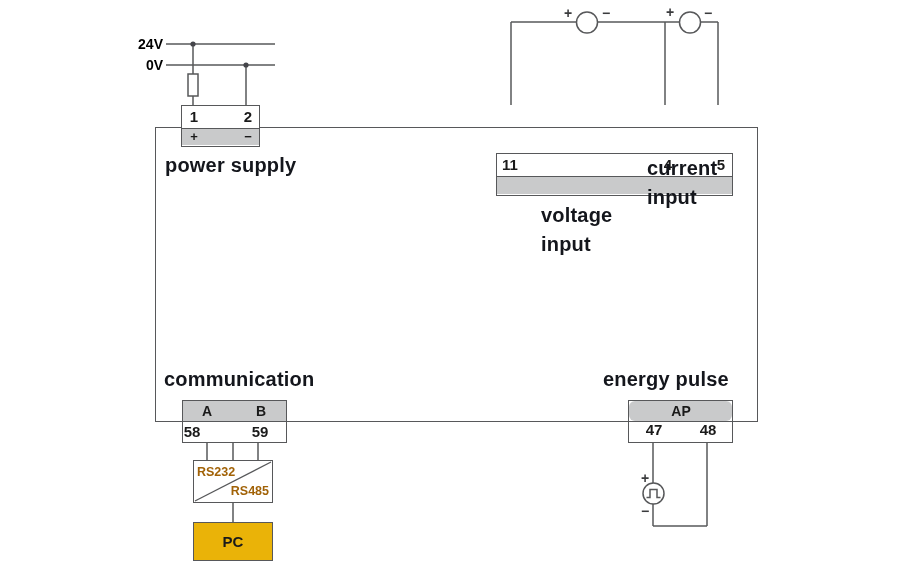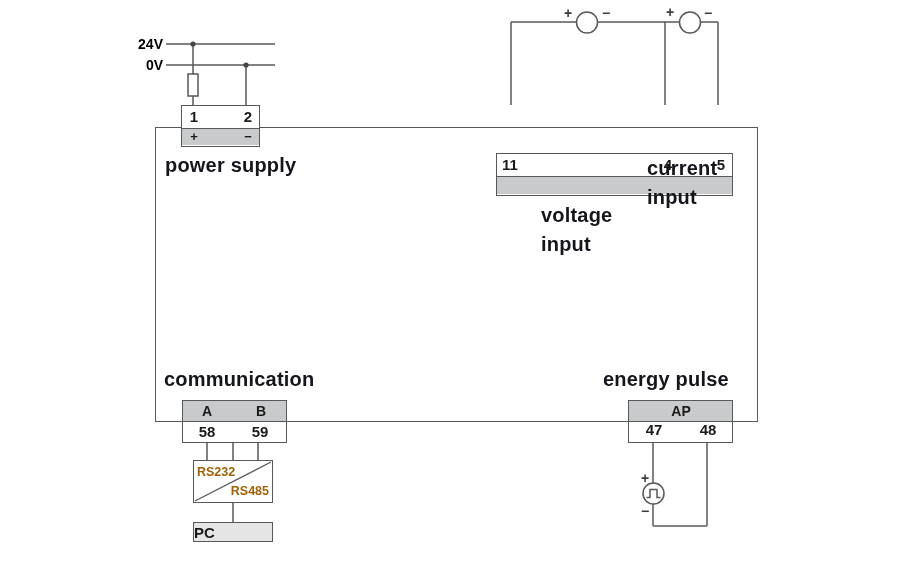--- a/index.html
+++ b/index.html
@@ -34,23 +34,23 @@
   }
   .converter{
     position:absolute;left:193px;top:460px;width:80px;height:43px;
     border:1.5px solid #57585a;box-sizing:border-box;background:#fff;
   }
   .converter .diag{position:absolute;left:0;top:0;width:100%;height:100%;}
   .conv-label{position:absolute;font-size:12.5px;font-weight:600;color:#a16207;line-height:1;}
   .conv-label.tl{left:3px;top:5px;}
   .conv-label.br{right:3px;bottom:5px;}
   .pc-box{
-    position:absolute;left:193px;top:522px;width:80px;height:20px;
-    border:1.5px solid #57585a;box-sizing:border-box;background:#e5e5e5;
-    display:flex;align-items:center;justify-content:flex-start;
+    position:absolute;left:193px;top:522px;width:80px;height:39px;
+    border:1.5px solid #57585a;box-sizing:border-box;background:#eab308;
+    display:flex;align-items:center;justify-content:center;
   }
   .pc-box span{font-size:15px;font-weight:700;color:#1a1a1a;line-height:1;}
 </style>
 </head>
 <body>
 
 <div class="canvas">
 
   <svg class="wires" viewBox="0 0 900 582">
     <g stroke="#57585a" stroke-width="1.5" fill="none">
@@ -127,40 +127,40 @@
   <div class="section-label" style="left:647px;top:154px;">current
 input</div>
 
   <div class="section-label" style="left:164px;top:365px;">communication</div>
   <div class="tblock" style="left:182px;top:400px;width:105px;height:43px;">
     <div class="trow gray" style="height:20px;">
       <span class="tnum" style="left:24px;font-size:14px;">A</span>
       <span class="tnum" style="left:78px;font-size:14px;">B</span>
     </div>
     <div class="trow" style="height:20px;">
-      <span class="tnum" style="left:24px;text-align:center;">58</span>
+      <span class="tnum" style="left:9px;text-align:center;">58</span>
       <span class="tnum" style="left:77px;">59</span>
     </div>
   </div>
 
   <div class="converter">
     <svg class="diag" viewBox="0 0 80 43" preserveAspectRatio="none">
       <line x1="1" y1="42" x2="79" y2="1" stroke="#57585a" stroke-width="1.3"></line>
     </svg>
     <span class="conv-label tl">RS232</span>
     <span class="conv-label br">RS485</span>
   </div>
 
   <div class="pc-box">
     <span>PC</span>
   </div>
 
   <div class="section-label" style="left:603px;top:365px;">energy pulse</div>
   <div class="tblock" style="left:628px;top:400px;width:105px;height:43px;">
-    <div class="trow gray" style="height:20px;">
+    <div class="trow gray" style="height:20px;border-radius:6px;">
       <span class="tnum" style="left:52px;font-size:14px;">AP</span>
     </div>
     <div class="trow" style="height:16px;">
       <span class="tnum" style="left:25px;">47</span>
       <span class="tnum" style="left:79px;">48</span>
     </div>
   </div>
 
   <span class="sign" style="left:645px;top:478px;">+</span>
   <span class="sign" style="left:645px;top:511px;">−</span>

